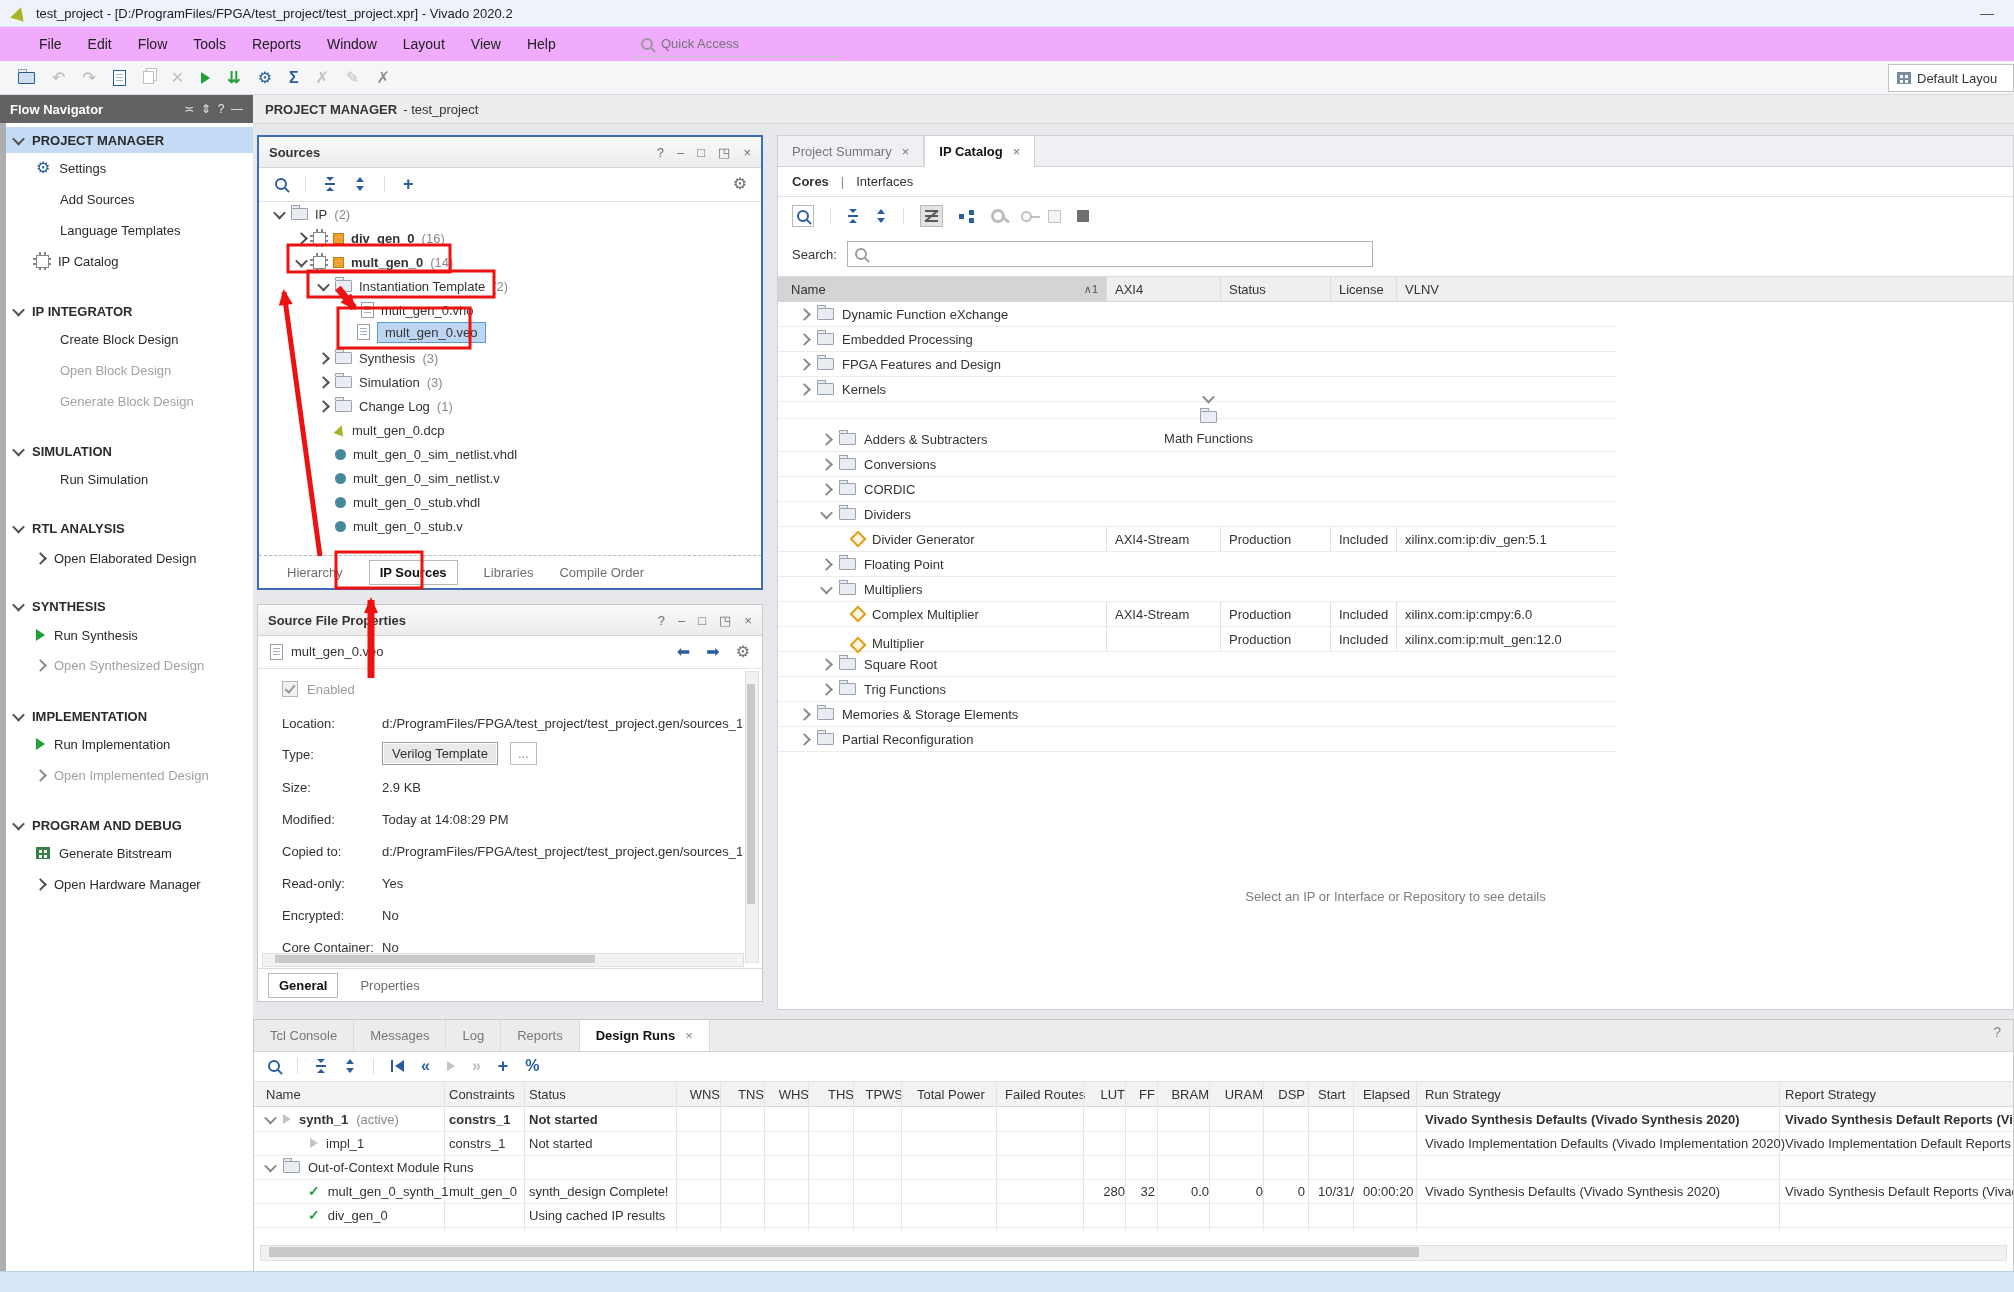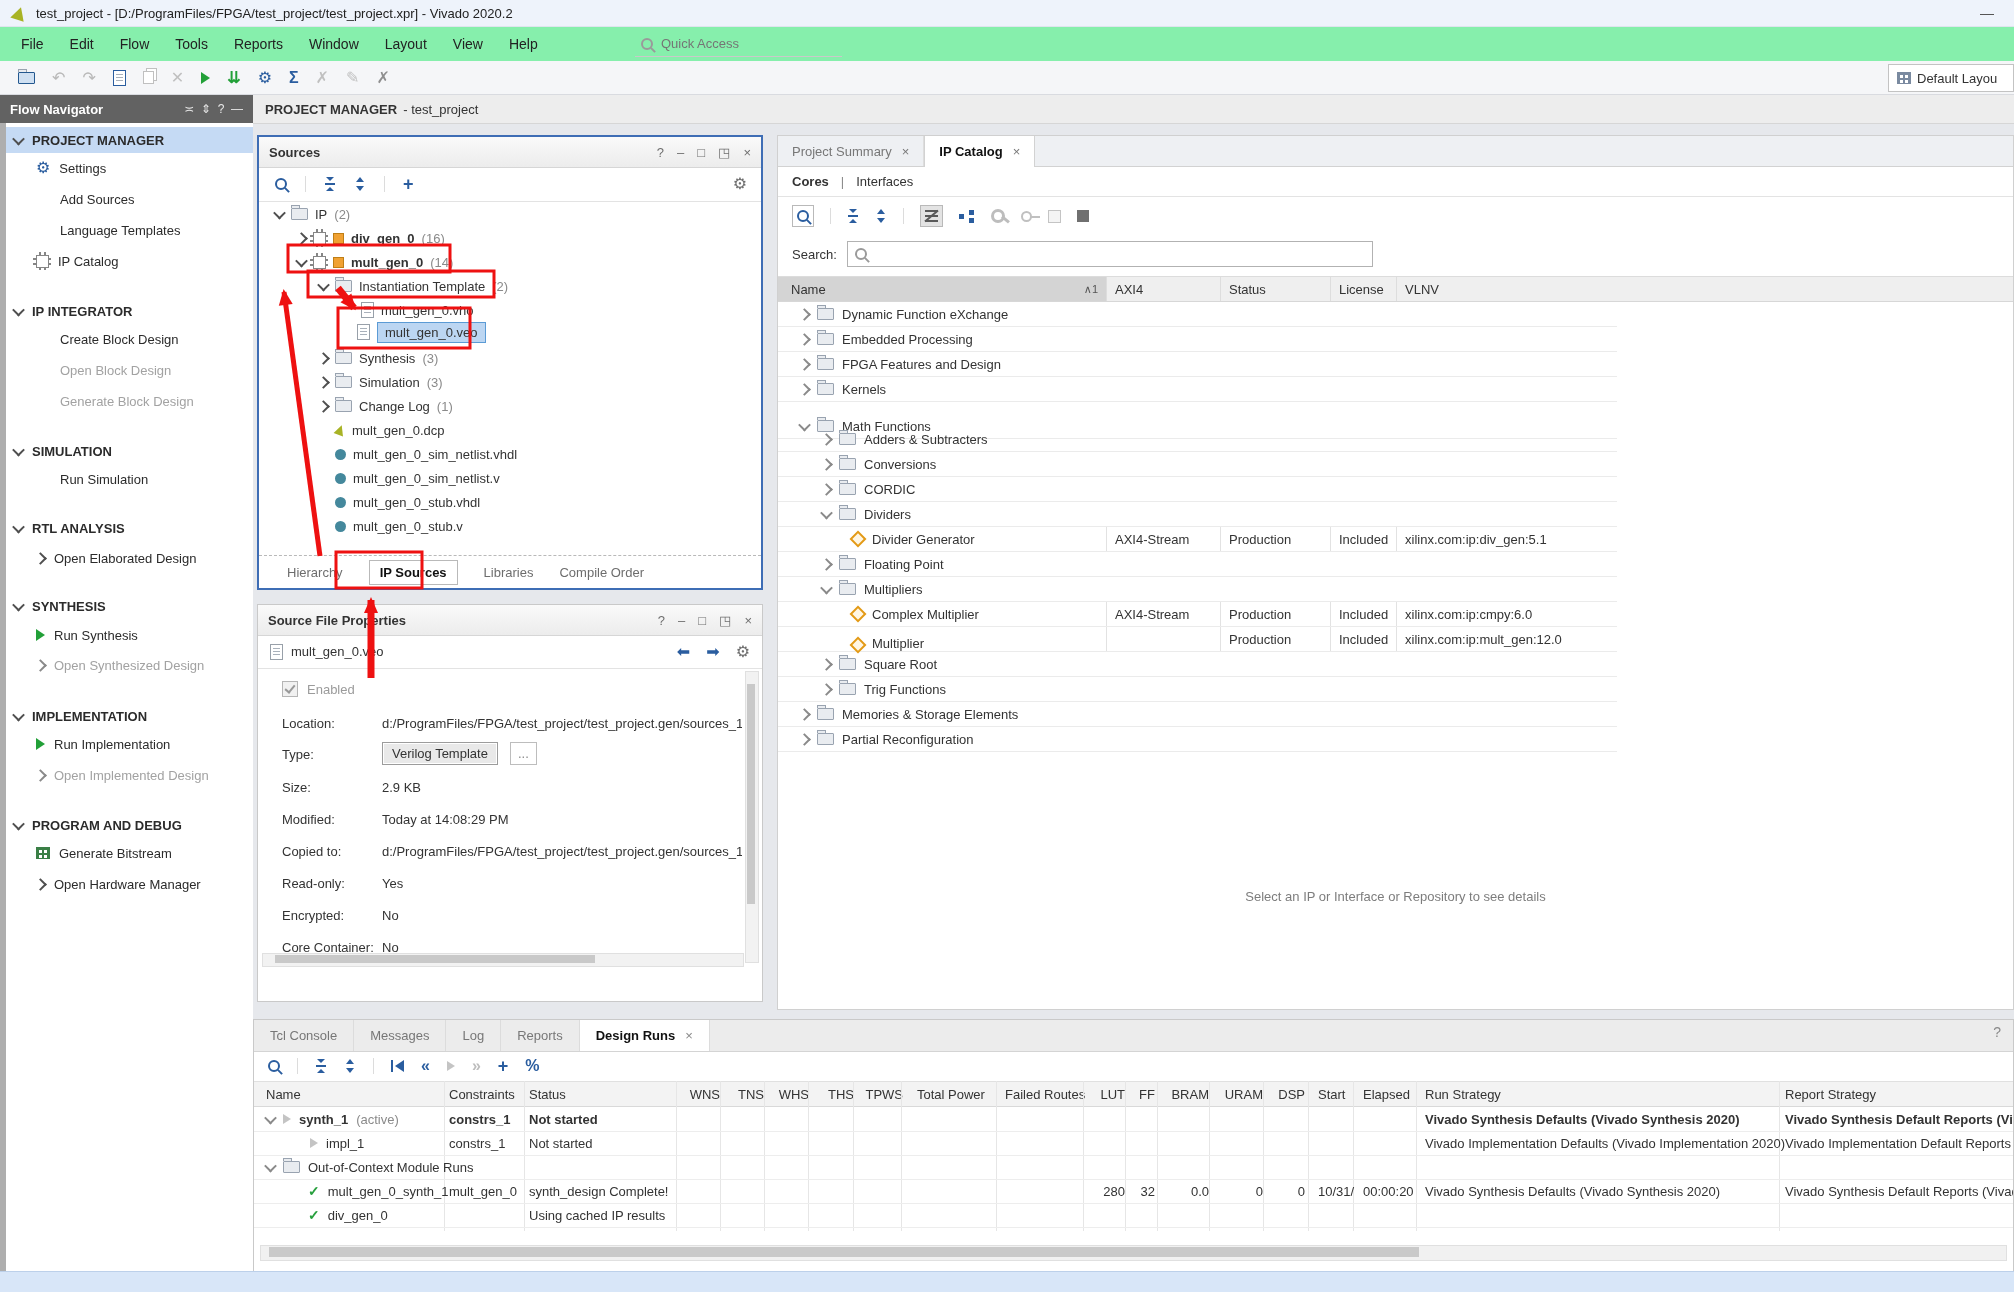--- a/index.html
+++ b/index.html
@@ -11,22 +11,22 @@
   .gray{color:#8a8a8a;}
   .nowrap{white-space:nowrap;overflow:hidden;}
 
   
   .titlebar{left:0;top:0;width:100%;height:27px;background:var(--titlebar-bg,#eef3fb);
             display:flex;align-items:center;padding:0 12px;box-sizing:border-box;
             border-bottom:1px solid #dfe5ee;font-size:13px;color:#222;}
   .vivado-logo{width:0;height:0;border-left:7px solid transparent;border-right:7px solid transparent;
                border-bottom:13px solid #a8b325;transform:rotate(18deg);margin-right:10px;position:relative;}
   .winbtn{margin-left:auto;color:#555;font-size:14px;padding:0 8px;}
-  .menubar{left:0;top:27px;width:100%;height:34px;background:#86efac;display:flex;align-items:center;
-           padding-left:8px;box-sizing:border-box;font-size:14px;}
+  .menubar{left:0;top:27px;width:100%;height:34px;background:#f0abfc;display:flex;align-items:center;
+           padding-left:26px;box-sizing:border-box;font-size:14px;}
   .menu-item{padding:0 13px;color:#222;}
   .qa-box{position:absolute;left:635px;top:4px;width:195px;height:25px;border-bottom:1px solid #c9c9c9;
           display:flex;align-items:center;gap:6px;padding:0 6px;color:#9a9a9a;}
   .qa-input{border:none;outline:none;background:transparent;font-family:"Liberation Sans",sans-serif;
             font-size:13px;width:150px;color:#555;}
   .toolbar{left:0;top:61px;width:100%;height:34px;background:#f5f6f8;border-bottom:1px solid #d9dbe0;
            display:flex;align-items:center;gap:17px;padding-left:18px;box-sizing:border-box;}
   .glyph{font-size:16px;line-height:1;}
   .layout-btn{position:absolute;right:0;top:3px;height:26px;background:#fff;border:1px solid #c3c3c3;
               display:flex;align-items:center;gap:6px;padding:0 8px;font-size:13px;color:#333;width:108px;}
@@ -509,20 +509,24 @@
     <span class="prop-label" style="top:335px;">Core Container:</span>
     <span class="prop-value" style="top:335px;">No</span>
 
     <div class="vscroll">
         <div class="vthumb"></div>
       </div>
     <div class="hscroll">
         <div class="hthumb"></div>
       </div>
 
+    <div class="prop-tabs">
+      <span class="tabbox" style="font-weight:bold;">General</span>
+      <span>Properties</span>
+    </div>
   </div>
 
   <div class="panel" style="left:777px;top:135px;width:1237px;height:875px;border-color:#d0d0d0;">
     <div class="cat-tabstrip">
       <span class="cat-tab">
         <span>Project Summary</span>
         <span>×</span>
       </span>
       <span class="cat-tab sel">
         <span>IP Catalog</span>
@@ -591,21 +595,21 @@
     <div class="crow" style="top:216px;padding-left:22px;">
       <span class="chev col lite"></span>
         <span class="i-folder"></span>
       <span>FPGA Features and Design</span>
     </div>
     <div class="crow" style="top:241px;padding-left:22px;">
       <span class="chev col lite"></span>
         <span class="i-folder"></span>
       <span>Kernels</span>
     </div>
-    <div class="crow" style="top:278px;padding-left:22px;">
+    <div class="crow" style="top:258px;padding-left:22px;flex-direction:column;">
       <span class="chev exp lite"></span>
         <span class="i-folder"></span>
       <span>Math Functions</span>
     </div>
     <div class="crow" style="top:291px;padding-left:44px;">
       <span class="chev col lite"></span>
         <span class="i-folder"></span>
       <span>Adders &amp; Subtracters</span>
     </div>
     <div class="crow" style="top:316px;padding-left:44px;">

